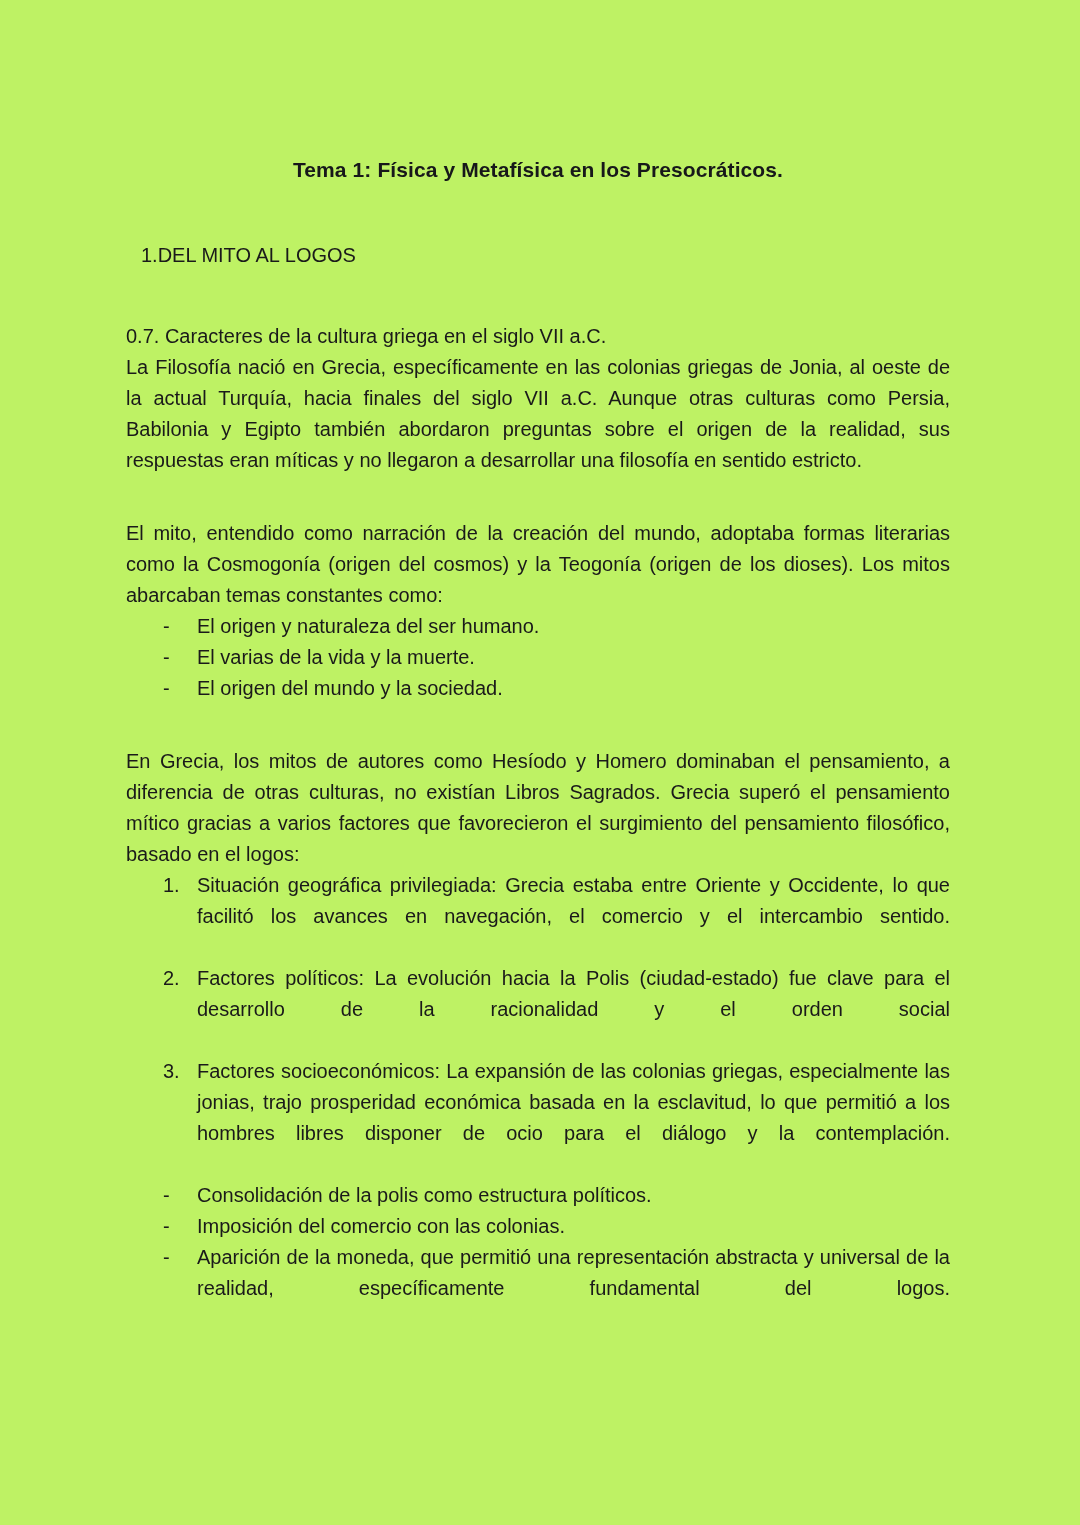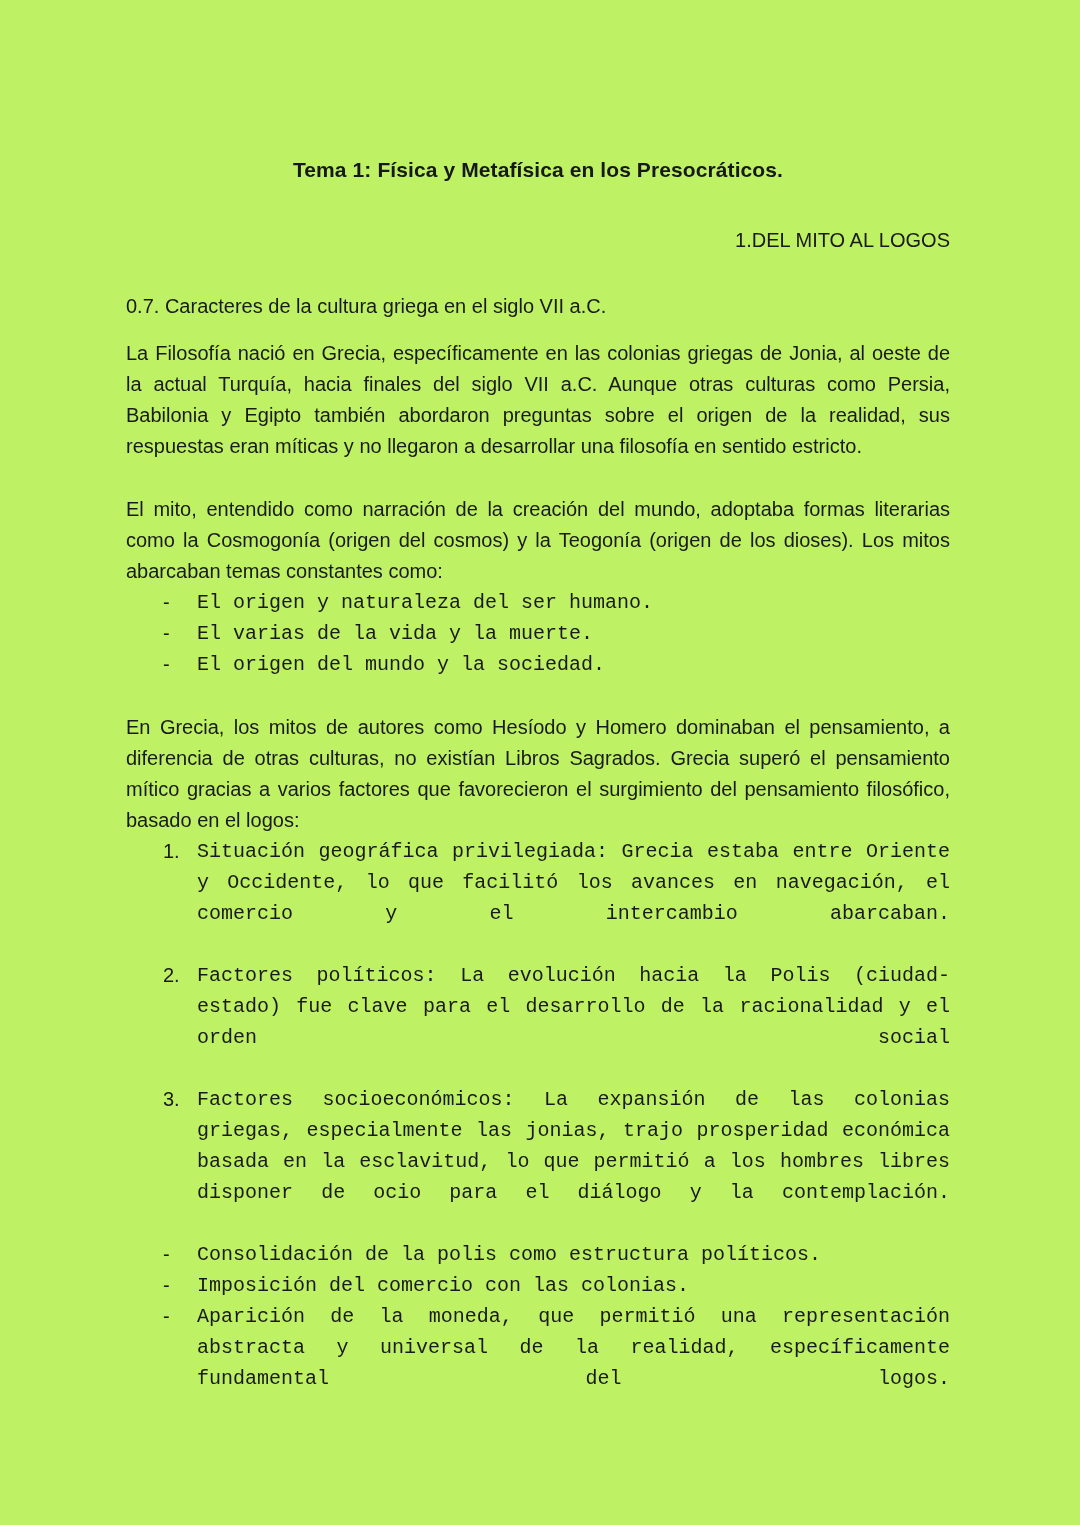--- a/index.html
+++ b/index.html
@@ -31,22 +31,22 @@
     letter-spacing: 0.1px;
     margin: 0;
     padding-top: 154px;
     line-height: 31px;
   }
   .section-heading {
     font-family: "Liberation Sans", sans-serif;
     font-size: 20px;
     font-weight: normal;
     color: #1a1a1a;
-    text-align: right;
-    margin: 0;
+    text-align: left;
+    margin: 15px;
     padding-top: 40px;
     line-height: 31px;
   }
   .lead-line {
     font-family: "Liberation Sans", sans-serif;
     font-size: 20px;
     font-weight: normal;
     color: #1a1a1a;
     text-align: left;
     margin: 0;
@@ -57,24 +57,24 @@
     font-family: "Liberation Sans", sans-serif;
     font-size: 20px;
     font-weight: normal;
     color: #1a1a1a;
     text-align: justify;
     text-justify: inter-word;
     margin: 0;
     line-height: 31px;
   }
   p.gap-before {
-    margin-top: 32px;
+    margin-top: 42px;
   }
   p.tight {
-    margin-top: 16px;
+    margin-top: 0;
   }
   ul.dash-list,
   ol.num-list {
     margin: 0;
     padding: 0;
     list-style: none;
   }
   ul.dash-list > li,
   ol.num-list > li {
     position: relative;
@@ -95,21 +95,20 @@
     font-family: "Liberation Sans", sans-serif;
     font-size: 20px;
     color: #1a1a1a;
     line-height: 31px;
     text-align: left;
     white-space: pre;
   }
   ul.dash-list > li .item-text,
   ol.num-list > li .item-text {
     display: block;
-    font-family: Liberation Mono, monospace;
   }
   
   .item-text { text-align: justify; }
   .item-text::after {
     content: "";
     display: inline-block;
     width: 100%;
   }
   .nojust .item-text::after { display: none; }
   .nojust .item-text { text-align: left; }
@@ -143,21 +142,21 @@
         <span class="marker">-</span>
         <span class="item-text">El origen del mundo y la sociedad.</span>
       </li>
     </ul>
 
     <p class="body-par gap-before">En Grecia, los mitos de autores como Hesíodo y Homero dominaban el pensamiento, a diferencia de otras culturas, no existían Libros Sagrados. Grecia superó el pensamiento mítico gracias a varios factores que favorecieron el surgimiento del pensamiento filosófico, basado en el logos:</p>
 
     <ol class="num-list">
       <li>
         <span class="marker">1.</span>
-        <span class="item-text">Situación geográfica privilegiada: Grecia estaba entre Oriente y Occidente, lo que facilitó los avances en navegación, el comercio y el intercambio abarcaban.</span>
+        <span class="item-text">Situación geográfica privilegiada: Grecia estaba entre Oriente y Occidente, lo que facilitó los avances en navegación, el comercio y el intercambio sentido.</span>
       </li>
       <li>
         <span class="marker">2.</span>
         <span class="item-text">Factores políticos: La evolución hacia la Polis (ciudad-estado) fue clave para el desarrollo de la racionalidad y el orden social</span>
       </li>
       <li>
         <span class="marker">3.</span>
         <span class="item-text">Factores socioeconómicos: La expansión de las colonias griegas, especialmente las jonias, trajo prosperidad económica basada en la esclavitud, lo que permitió a los hombres libres disponer de ocio para el diálogo y la contemplación.</span>
       </li>
     </ol>

